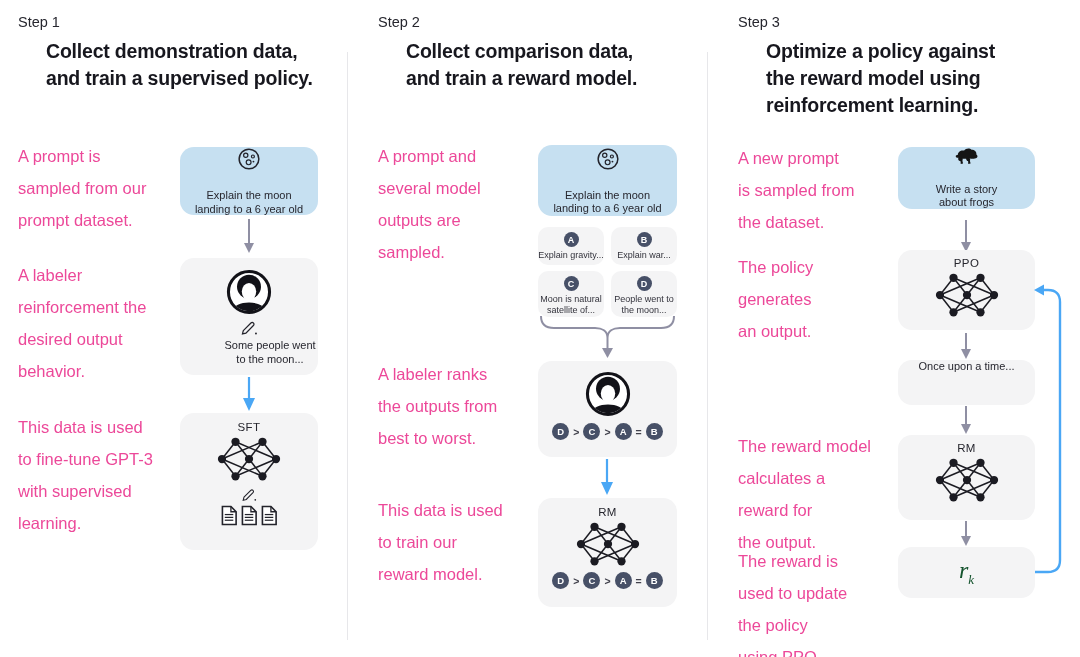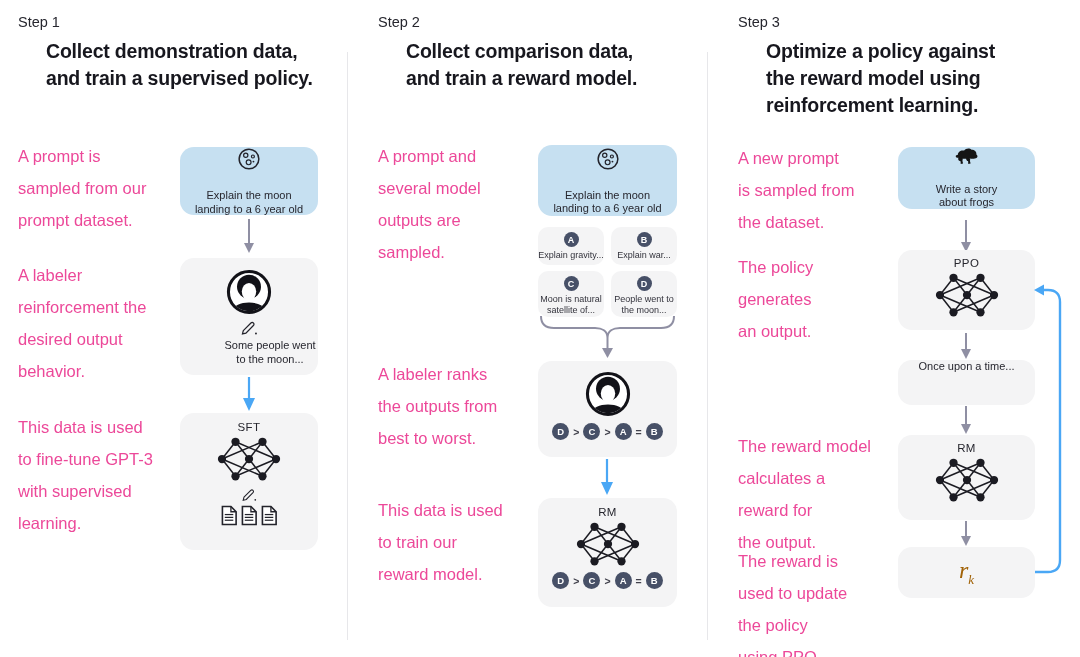--- a/index.html
+++ b/index.html
@@ -24,21 +24,21 @@
   .box-caption { font-size:11px; line-height:13.5px; text-align:center; color:#26262e; }
   .opt-caption { font-size:9px; line-height:10.5px; text-align:center; color:#33333c; margin-top:3px; }
   .model-label { font-size:11.5px; letter-spacing:0.4px; color:#26262e; }
 
   .badge { width:17px; height:17px; border-radius:50%; background:#475067; color:#fff; font-size:9.5px;
            font-weight:bold; display:inline-flex; align-items:center; justify-content:center; flex:0 0 auto; }
   .opt-badge { width:15px; height:15px; font-size:9px; }
   .op { font-size:10.5px; font-weight:bold; color:#3f3f4a; padding:0 1px; }
   .rank-row { display:flex; align-items:center; justify-content:center; gap:3px; }
 
-  .rk { font-family:"Liberation Serif", serif; font-style:italic; font-size:24px; color:#a16207; }
+  .rk { font-family:"Liberation Serif", serif; font-style:italic; font-size:24px; color:#14532d; }
   .rk sub { font-size:13px; }
 
   svg { display:block; }
 </style>
 </head>
 <body>
 
 <div id="canvas">
 
   <div class="vline" style="left:347px;"></div>

